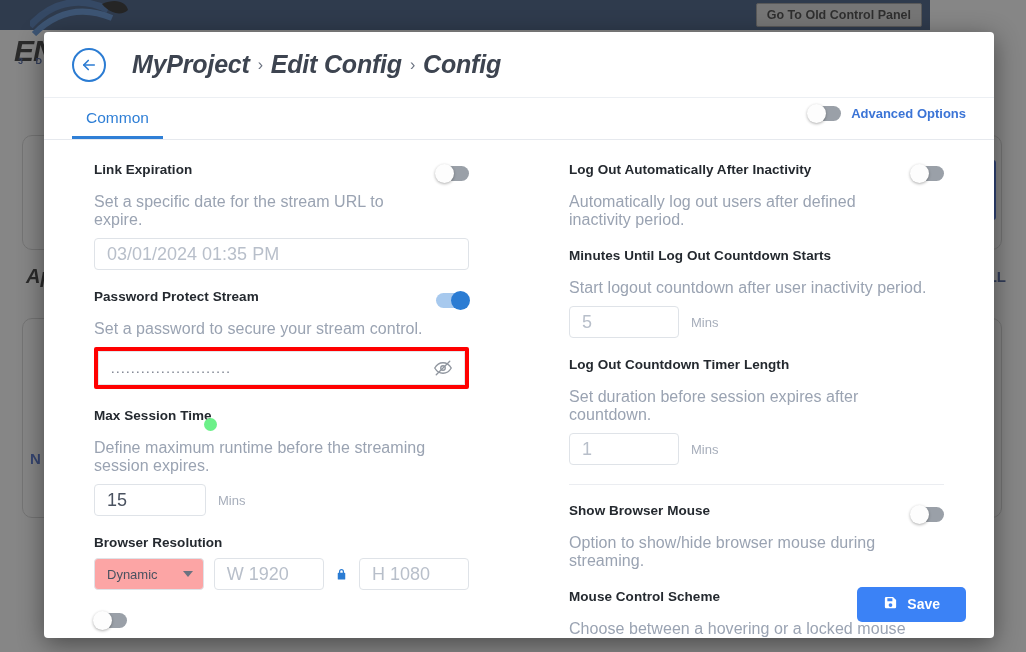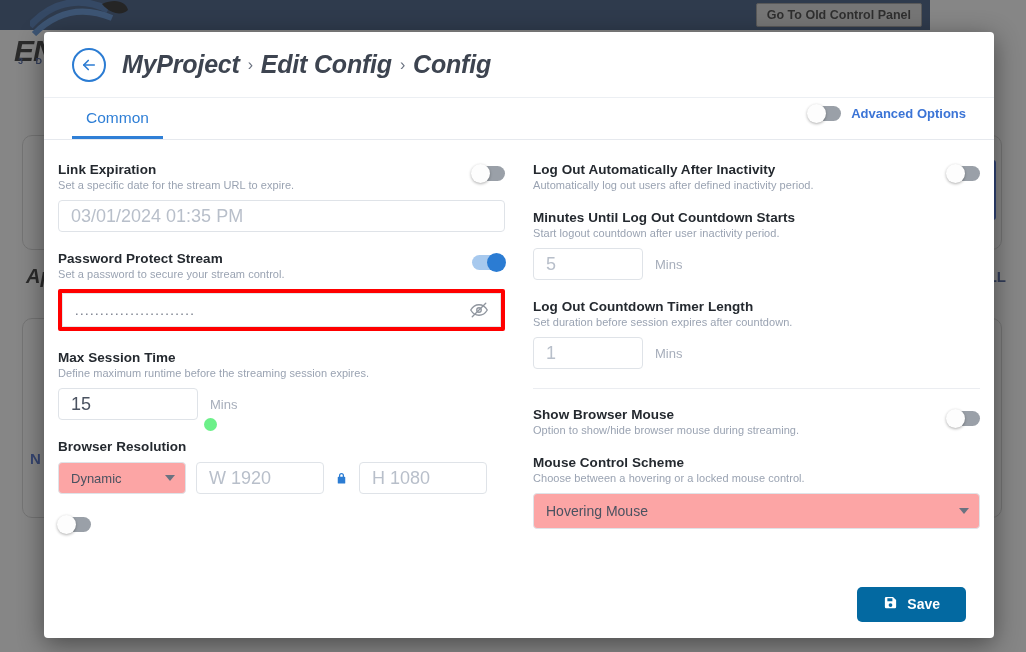--- a/index.html
+++ b/index.html
@@ -82,21 +82,21 @@
     padding-left: 28px;
     border-bottom: 1px solid #eceff3;
   }
   #back-btn {
     width: 34px; height: 34px; border-radius: 50%;
     border: 2px solid #2b7cd3; color: #2b7cd3;
     display: flex; align-items: center; justify-content: center;
     flex: 0 0 auto; cursor: pointer;
   }
   #breadcrumb {
-    margin-left: 16px;
+    margin-left: 26px;
     font-size: 25px; font-weight: bold; font-style: italic;
     color: #3d4450; letter-spacing: -0.2px;
     display: flex; align-items: center; gap: 8px;
   }
   .crumb { cursor: pointer; }
   .crumb-sep { font-size: 16px; font-style: normal; color: #6b7280; font-weight: normal; }
 
   
   #tabbar {
     height: 42px; display: flex; align-items: flex-end;
@@ -132,30 +132,30 @@
   .toggle.off { background: #9aa0a8; }
   .toggle.off .knob { background: #fdfdfd; }
   .toggle.on { background: #a7c9ee; }
   .toggle.on .knob { left: auto; right: -1px; background: #2b7cd3; box-shadow: none; }
 
   
   #modal-body {
     display: flex; height: 434px;
     padding: 22px 0 0 0;
   }
-  .col { padding: 0 14px; }
+  .col { padding: 0 50px; }
   #col-left { width: 475px; }
   #col-right { width: 475px; }
 
   .field-title {
     font-size: 13.5px; font-weight: bold; color: #24292f;
     letter-spacing: 0.05px;
   }
   .field-desc {
-    font-size: 11px; color: #9aa3b2; margin-top: 2px;
+    font-size: 16px; color: #9aa3b2; margin-top: 16px;
     letter-spacing: 0.05px;
   }
   .row-head { display: flex; align-items: flex-start; justify-content: space-between; }
   .row-head .toggle { margin-top: 4px; }
 
   .txt-input {
     height: 32px; border: 1px solid #dfe3e8; border-radius: 4px;
     background: #fff; display: flex; align-items: center;
     padding: 0 12px; font-size: 18px; color: #4a5260;
   }
@@ -179,21 +179,21 @@
     display: flex; align-items: center; justify-content: space-between;
     padding: 0 12px;
   }
   #password-dots {
     font-size: 13px; letter-spacing: 1.4px; color: #6b7280;
     font-family: "Liberation Sans", sans-serif;
   }
   #eye-off-icon { color: #8f959e; display: flex; align-items: center; cursor: pointer; }
 
   
-  #max-session-input { width: 140px; }
+  #max-session-input { width: 112px; }
   #green-dot {
     position: absolute; width: 13px; height: 13px; border-radius: 50%;
     background: #6cf089; left: 204px; top: 418px; pointer-events: none;
   }
 
   
   #res-row { display: flex; align-items: center; gap: 10px; margin-top: 8px; }
   .select {
     height: 32px; border: 1px solid #dfe3e8; border-radius: 4px; background: #fca5a5;
     display: flex; align-items: center; justify-content: space-between;
@@ -216,21 +216,21 @@
     font-size: 14px; color: #4a5260;
   }
 
   
   #modal-footer {
     position: absolute; left: 0; right: 0; bottom: 0; height: 68px;
     display: flex; align-items: center; justify-content: flex-end;
     padding-right: 28px;
   }
   #save-btn {
-    background: #0369a1; color: #fff; border: none; border-radius: 5px;
+    background: #3b82f6; color: #fff; border: none; border-radius: 5px;
     height: 35px; padding: 0 26px; font-size: 14px; font-weight: bold;
     display: flex; align-items: center; gap: 9px; cursor: pointer;
     font-family: "Liberation Sans", sans-serif;
   }
 </style>
 </head>
 <body>
 
 <div id="bg-app">
   <div id="bg-topbar">

